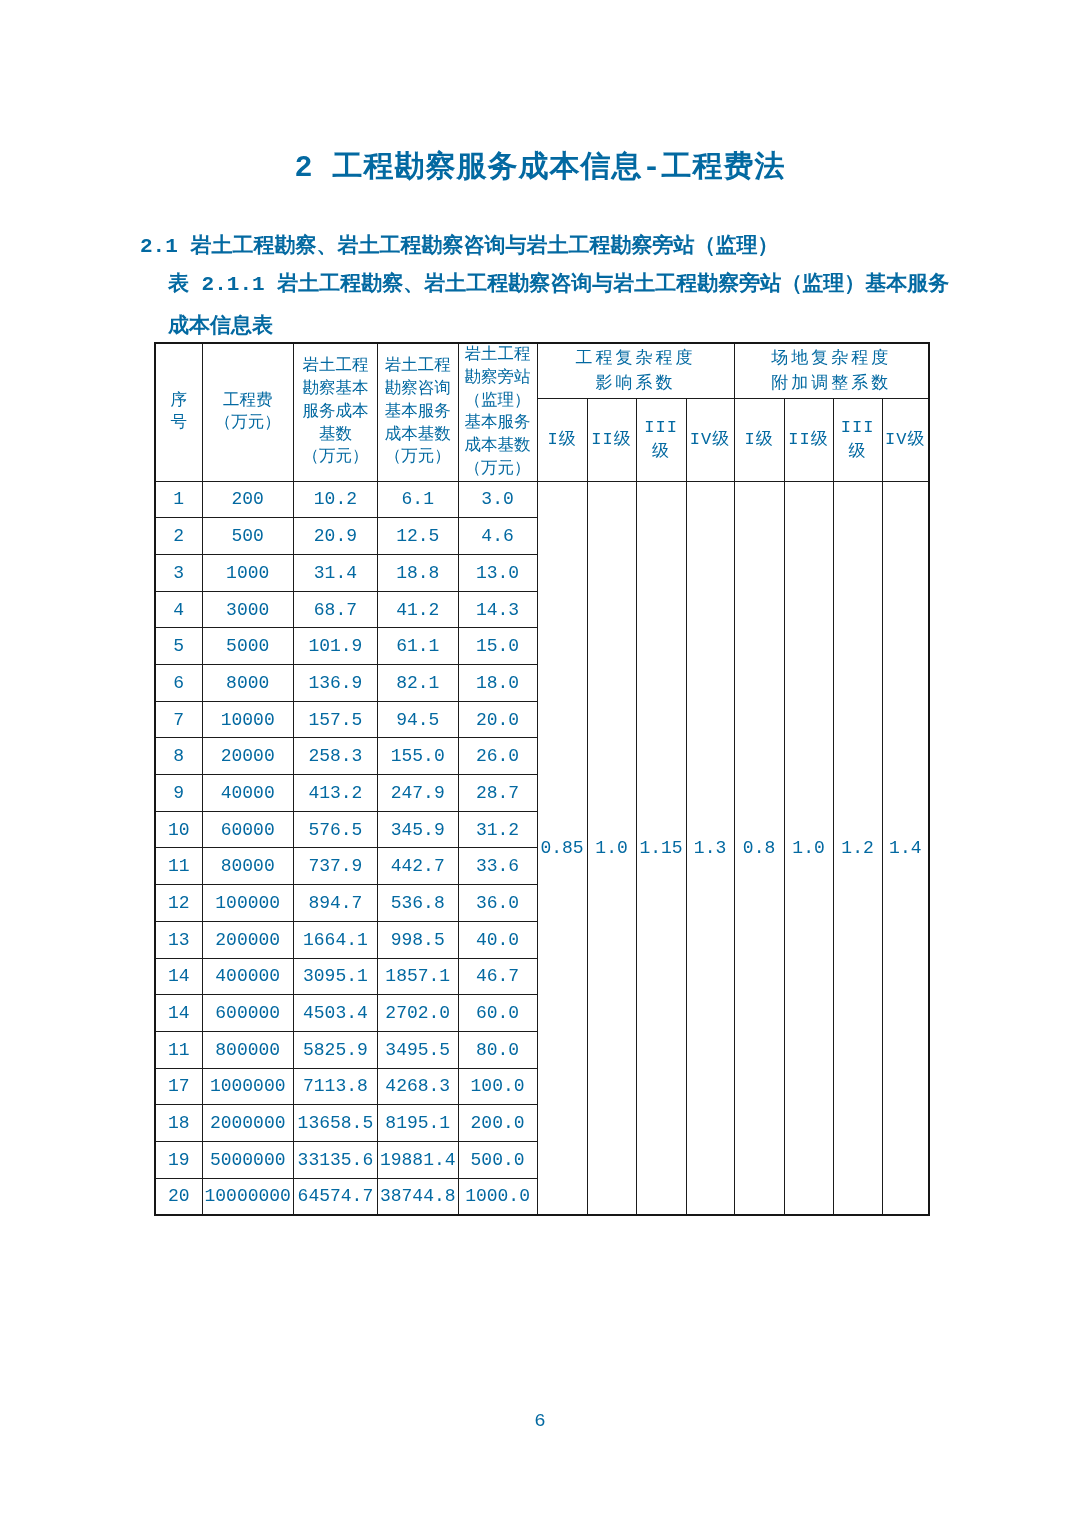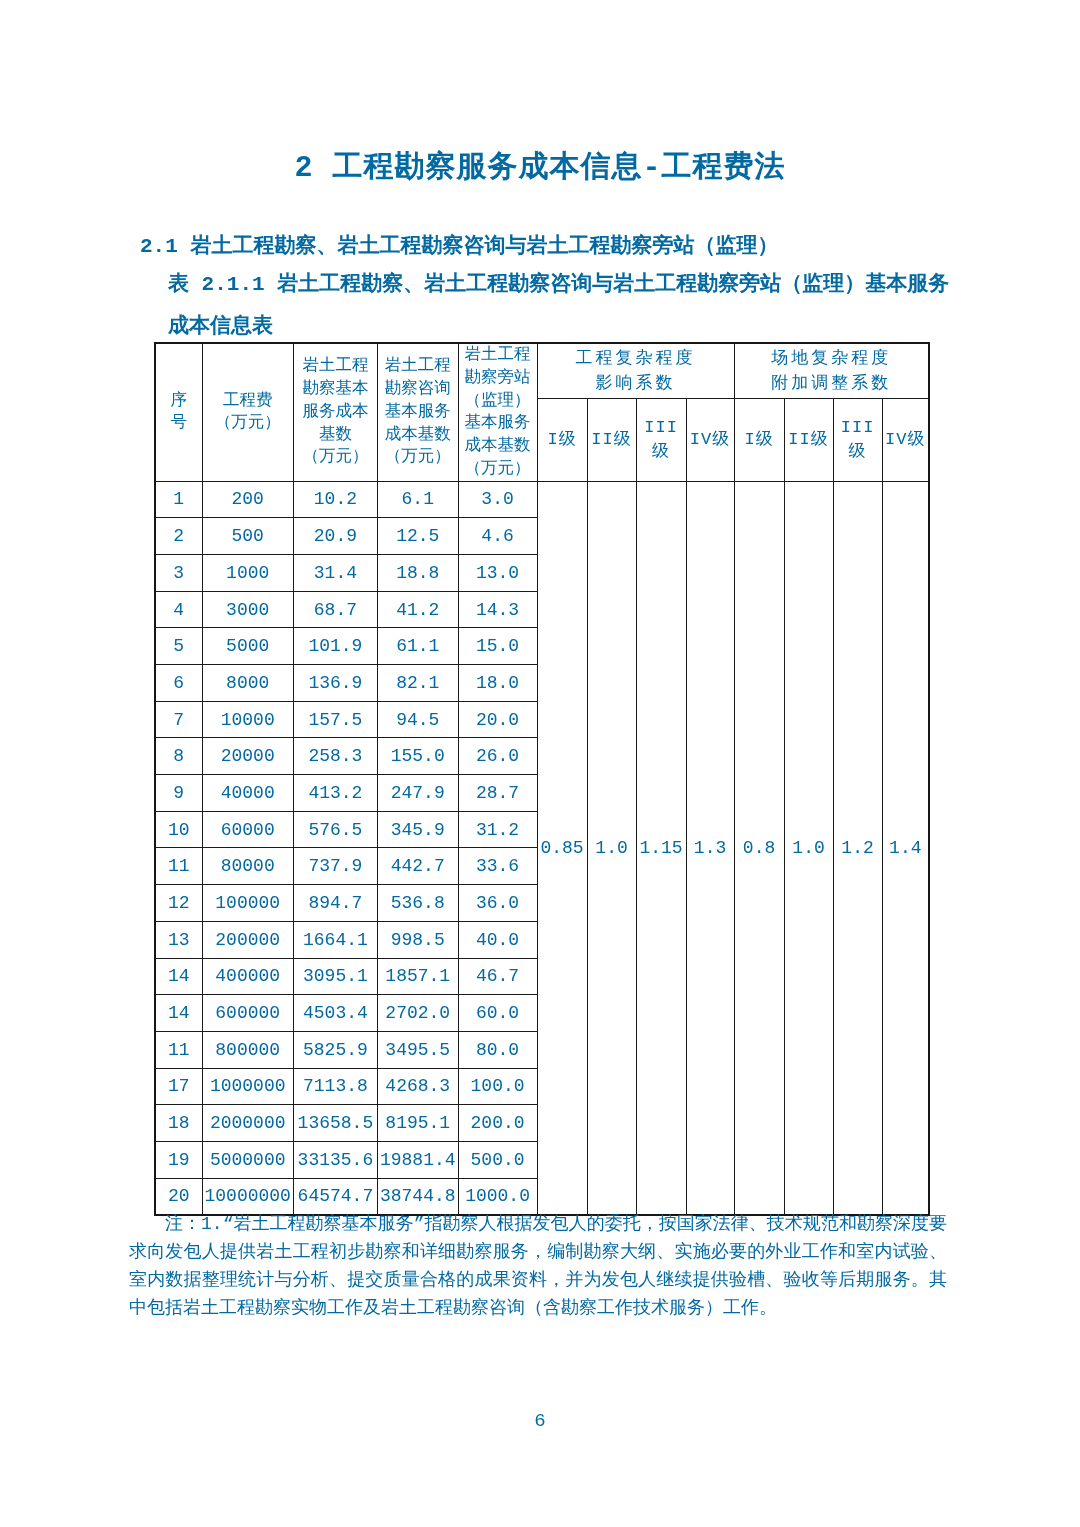--- a/index.html
+++ b/index.html
@@ -270,17 +270,16 @@
         <tr>
           <td>20</td>
           <td>10000000</td>
           <td>64574.7</td>
           <td>38744.8</td>
           <td>1000.0</td>
         </tr>
       </tbody>
   </table>
 
-  <p class="note">注：1.“岩土工程勘察基本服务”指勘察人根据发包人的委托，按国家法律、技术规范和勘察深度要求向发包人提供岩土工程初步勘察和详细勘察服务，编制勘察大纲、实施必要的外业工作和室内试验、室内数据整理统计与分析、提交质量合格的成果资料，并为发包人继续提供验槽、验收等后期服务。其中包括岩土工程勘察实物工作及岩土工程勘察咨询（含勘察工作技术服务）工作。</p>
 
   <div class="page-num">6</div>
 
 </div>
 
 </body></html>

